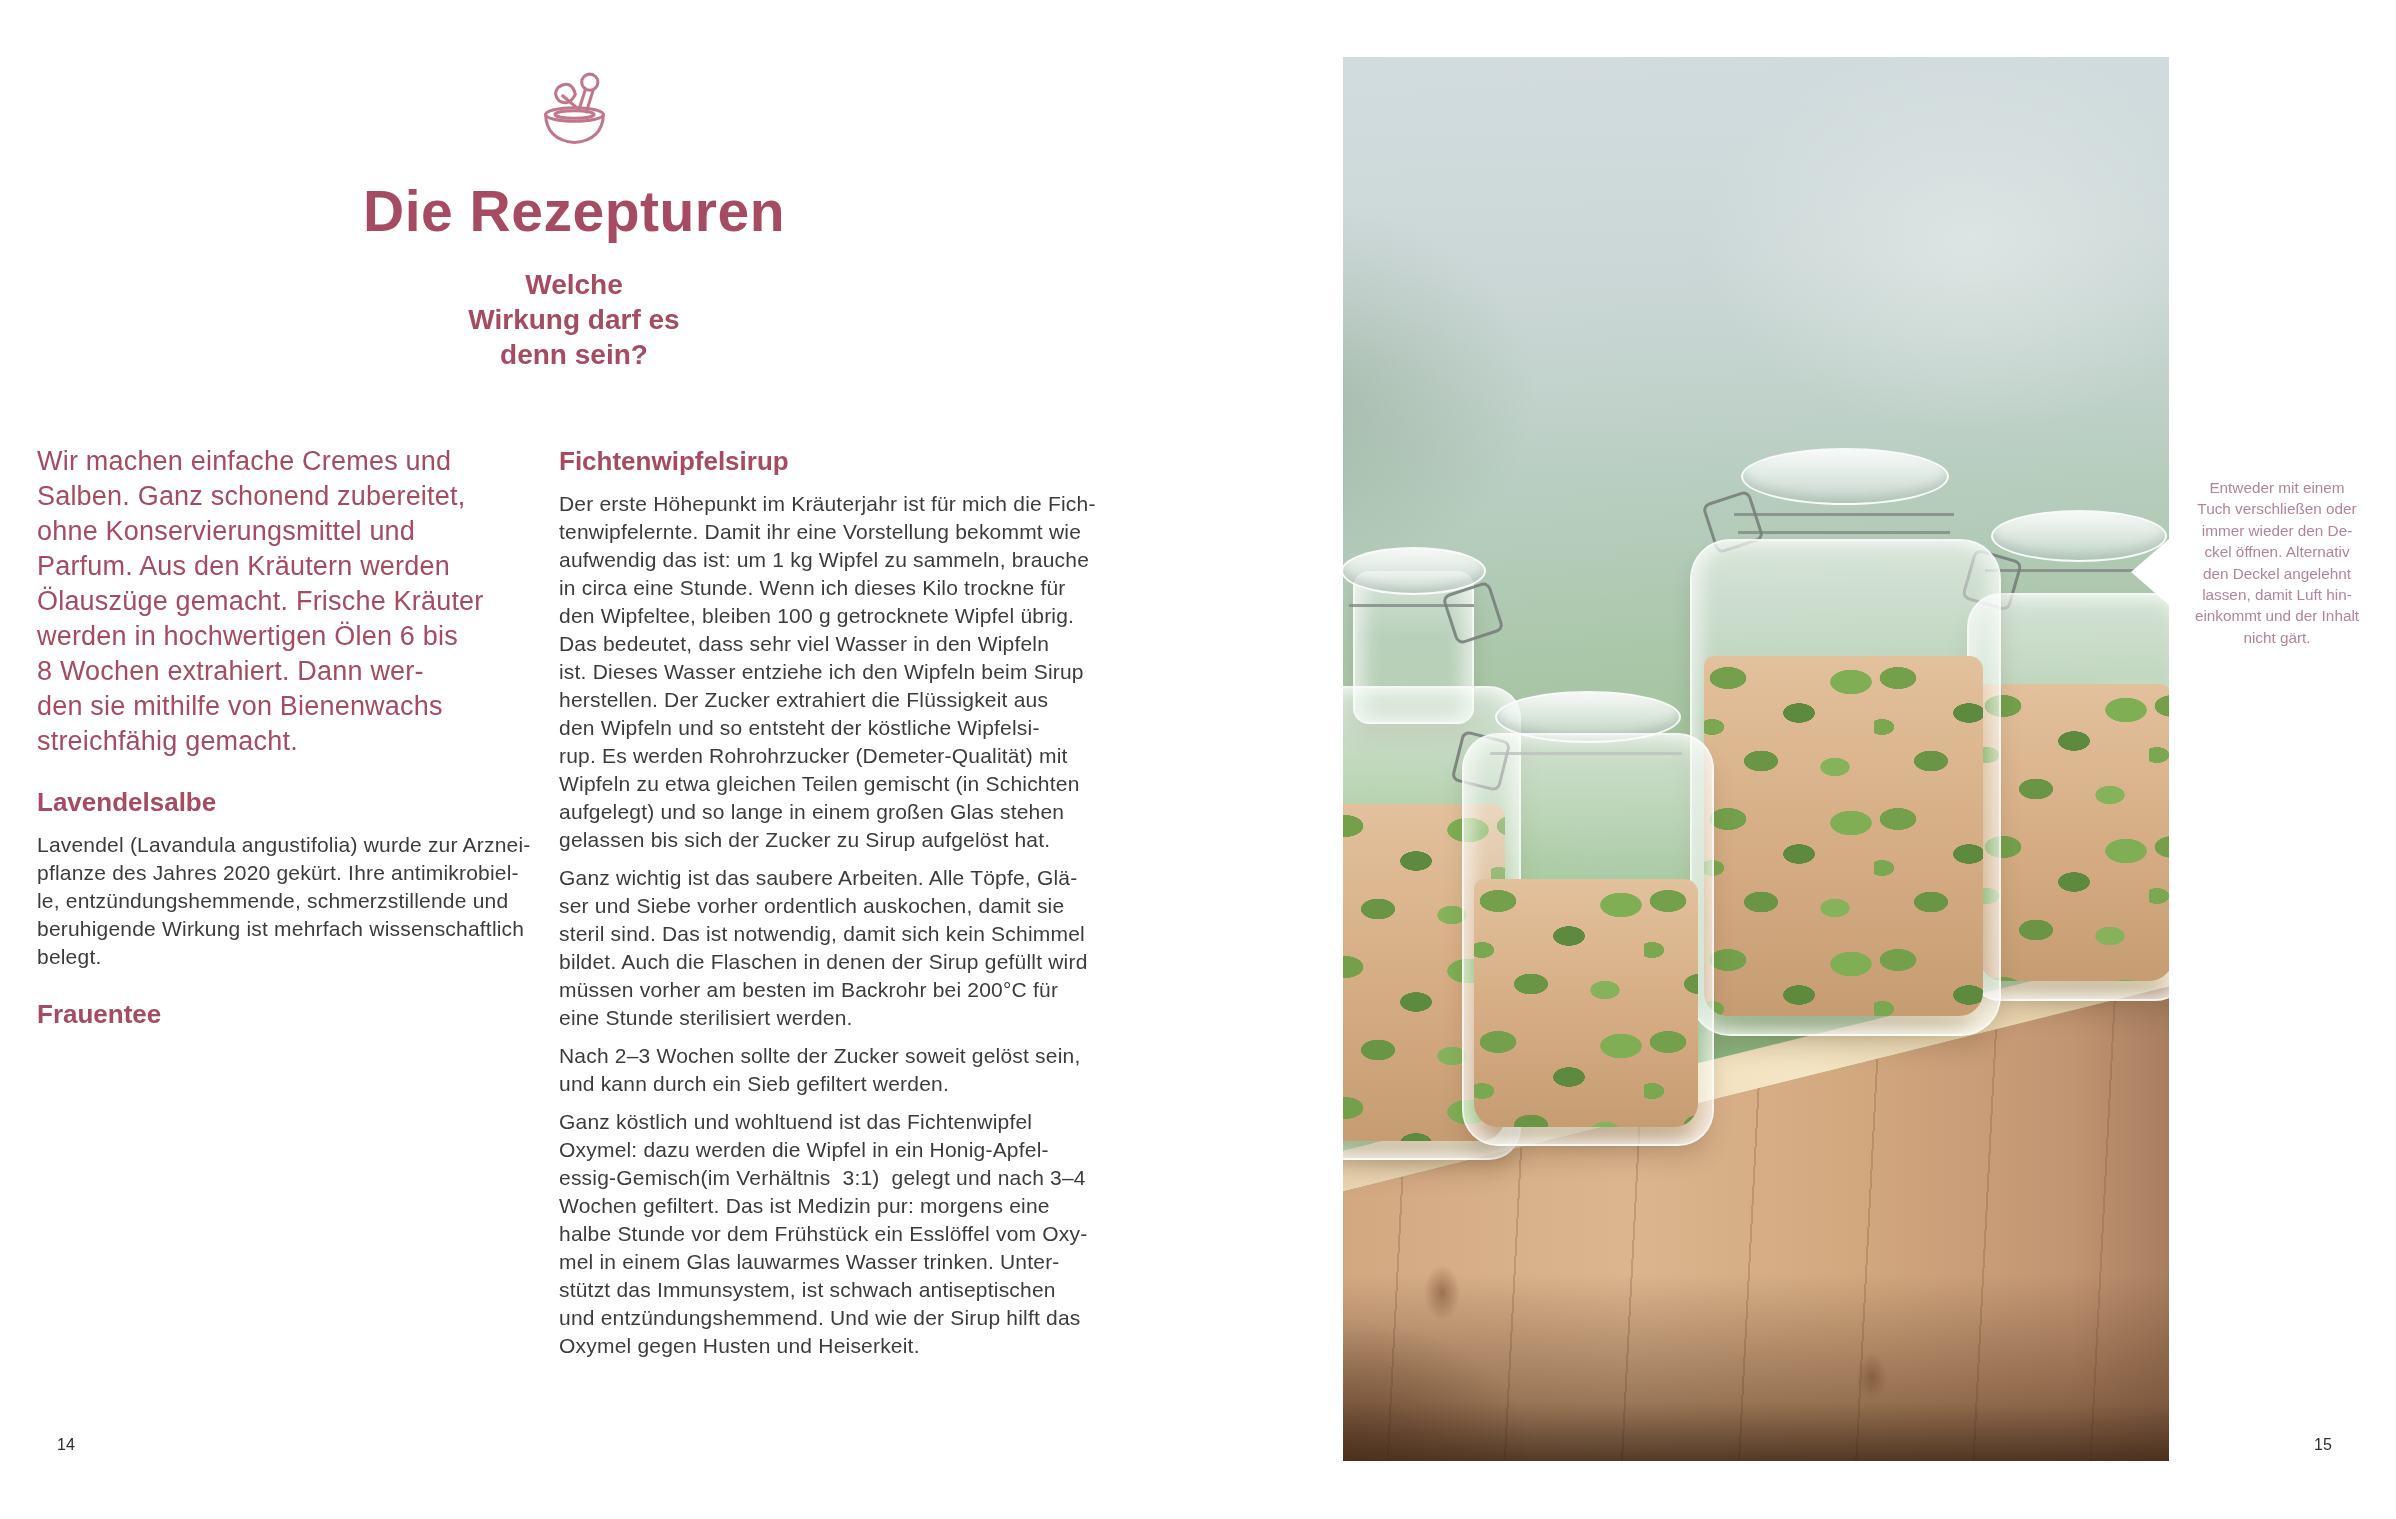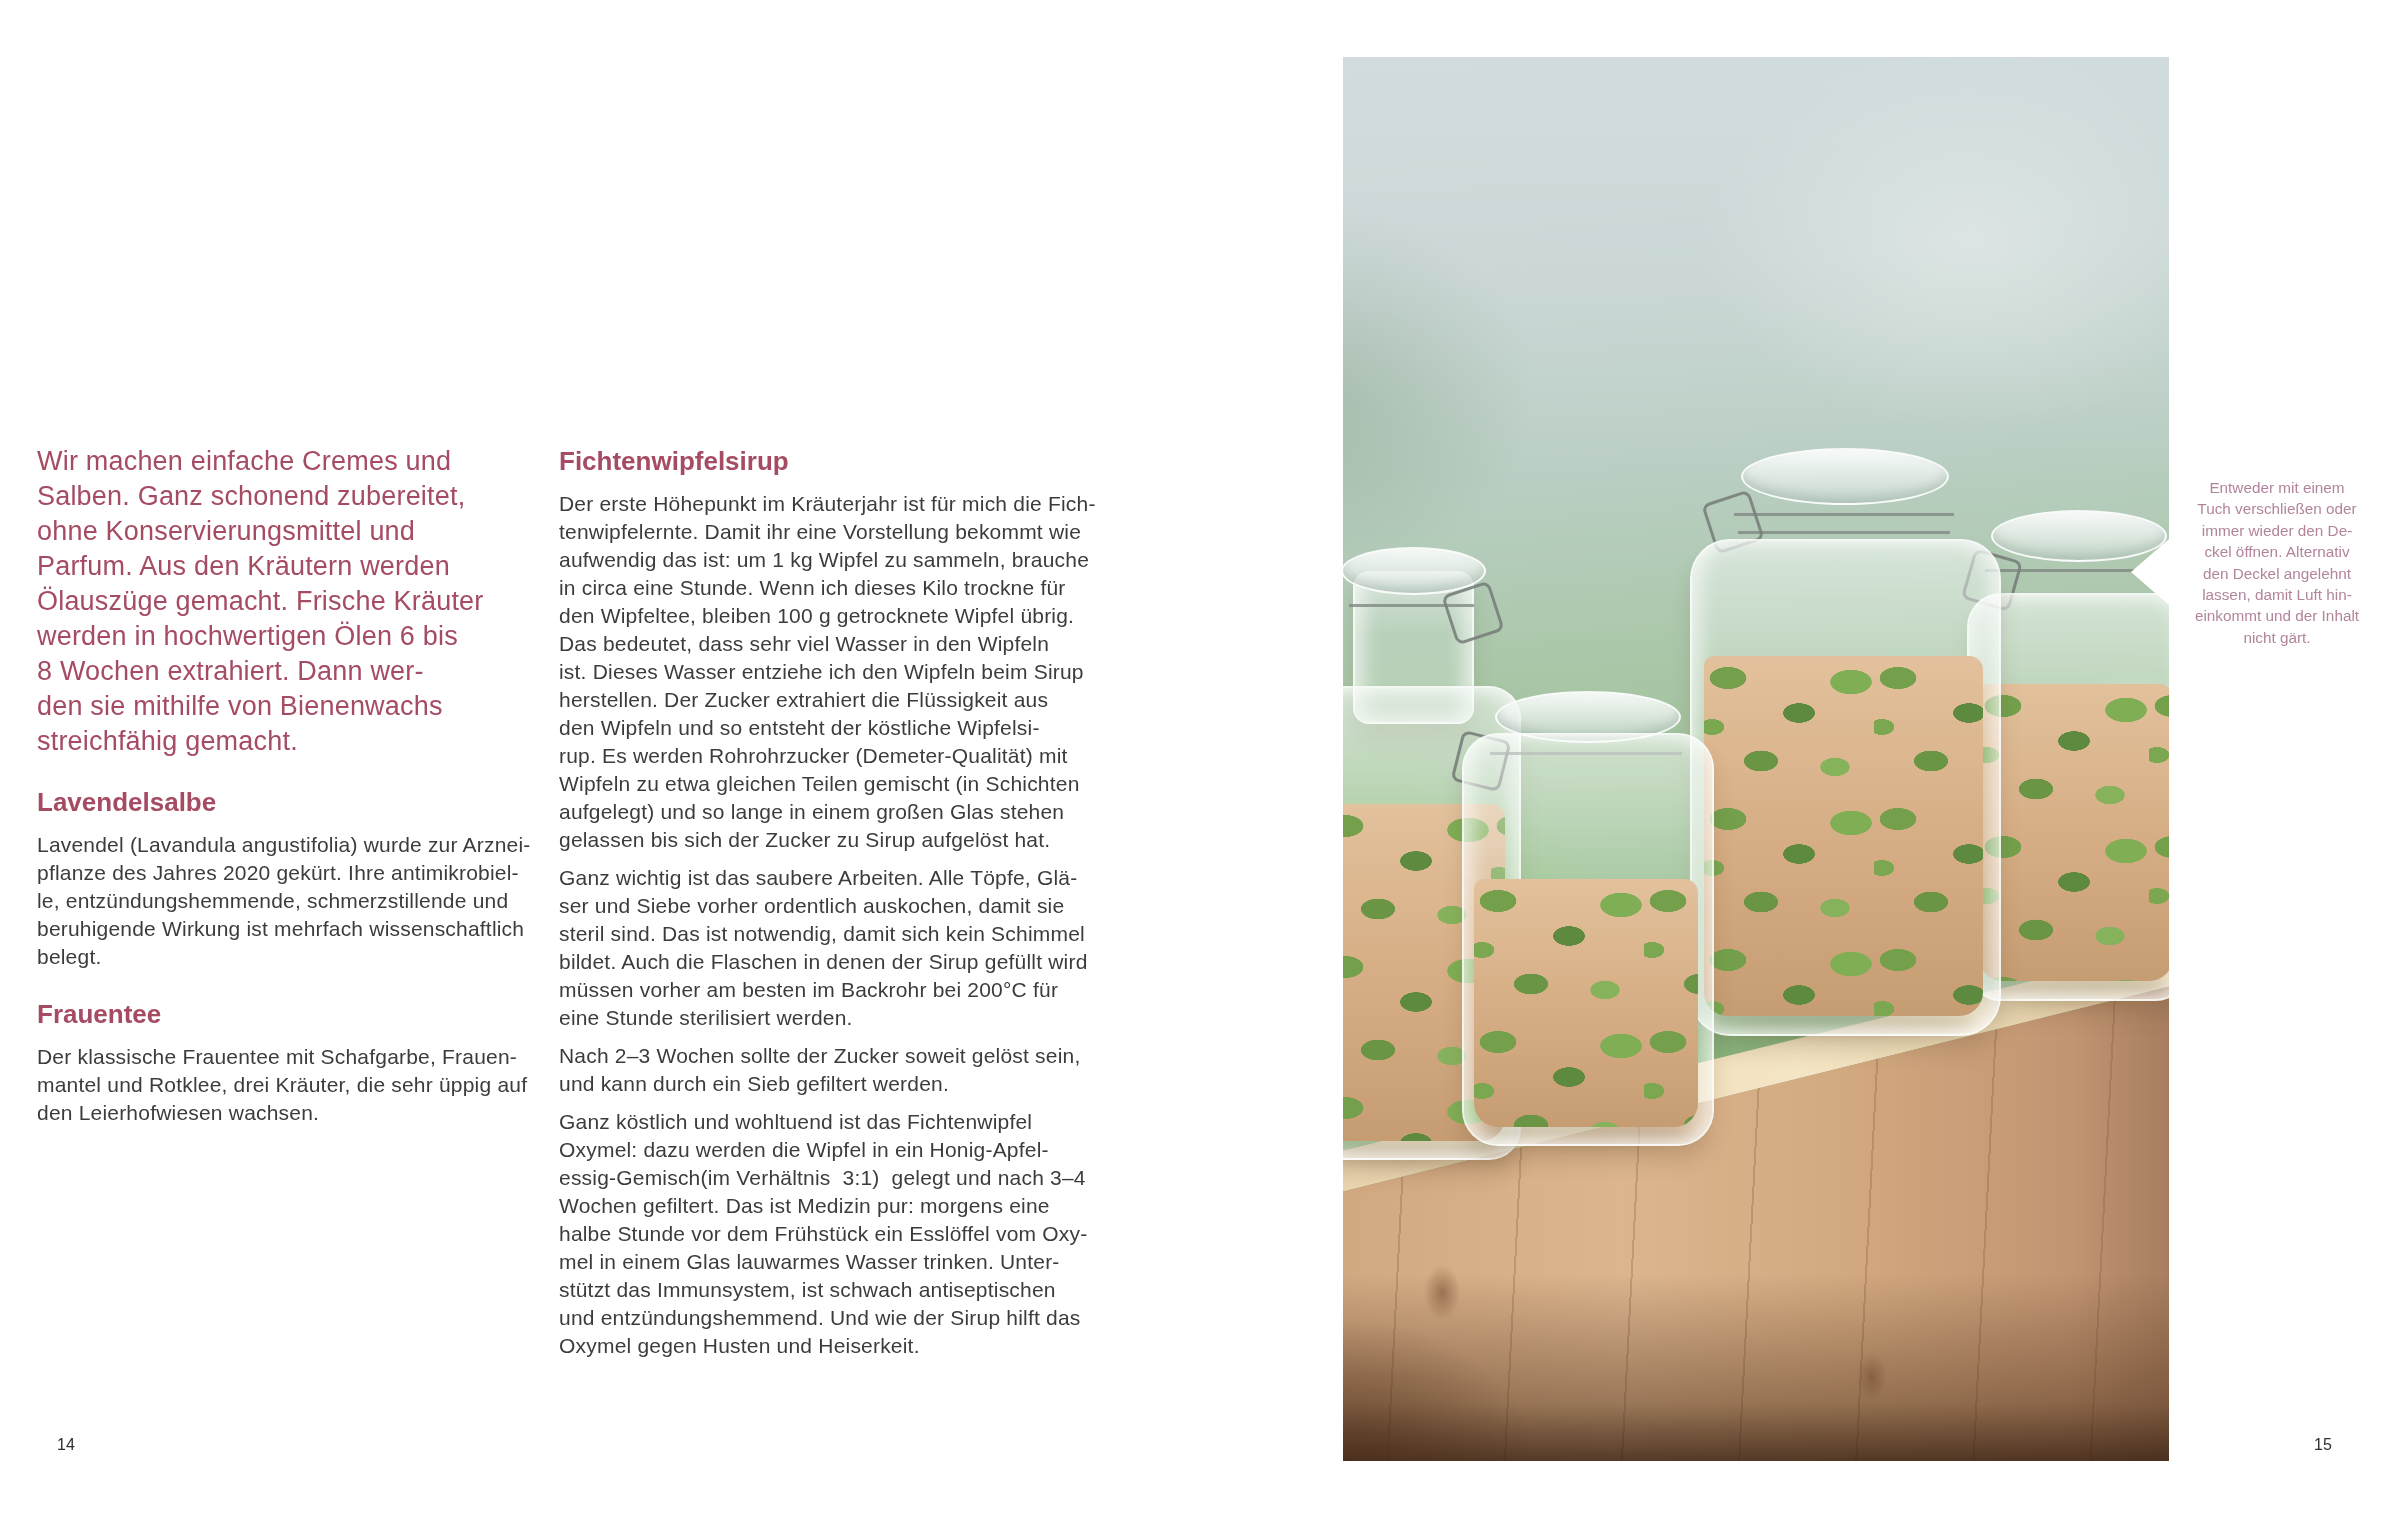--- a/index.html
+++ b/index.html
@@ -79,41 +79,54 @@
     font-size:15.3px;line-height:21.4px;color:#b2849c;white-space:pre;}
   .pageno{position:absolute;top:1436px;font-size:16px;color:#2f2f2f;}
   .pageno.left{left:57px;}
   .pageno.right{left:2314px;}
 </style>
 </head>
 <body>
 
 <div class="spread">
 
+  <header class="hdr">
+    <svg width="85" height="91" viewBox="0 0 100 104" fill="none" stroke="#c0778b" stroke-width="3.6" stroke-linecap="round" stroke-linejoin="round">
+      <circle cx="68" cy="14" r="9.5"></circle>
+      <path d="M63 22 L55 47"></path>
+      <path d="M72 23 L64 49"></path>
+      <path d="M31 20 Q46 10 51 28 Q44 43 32 36 Q24 28 31 20 Z"></path>
+      <path d="M36 30 Q48 40 56 47"></path>
+      <ellipse cx="50" cy="52" rx="34" ry="8"></ellipse>
+      <ellipse cx="50" cy="52" rx="23" ry="4.5"></ellipse>
+      <path d="M16 52 Q17 82 50 85 Q83 82 84 52"></path>
+    </svg>
+    <h1 class="title">Die Rezepturen</h1>
+    <div class="subtitle">Welche
+Wirkung darf es
+denn sein?</div>
+  </header>
 
   <section class="col col-left">
     <p class="intro">Wir machen einfache Cremes und
 Salben. Ganz schonend zubereitet,
 ohne Konservierungsmittel und
 Parfum. Aus den Kräutern werden
 Ölauszüge gemacht. Frische Kräuter
 werden in hochwertigen Ölen 6 bis
 8 Wochen extrahiert. Dann wer-
 den sie mithilfe von Bienenwachs
 streichfähig gemacht.</p>
     <h3 class="sec">Lavendelsalbe</h3>
     <p class="body">Lavendel (Lavandula angustifolia) wurde zur Arznei-
 pflanze des Jahres 2020 gekürt. Ihre antimikrobiel-
 le, entzündungshemmende, schmerzstillende und
 beruhigende Wirkung ist mehrfach wissenschaftlich
 belegt.</p>
     <h3 class="sec gap">Frauentee</h3>
-    <p class="body">Der klassische Frauentee mit Schafgarbe, Frauen-
-mantel und Rotklee, drei Kräuter, die sehr üppig auf
-den Leierhofwiesen wachsen.</p>
   </section>
 
   <section class="col col-mid">
     <h3 class="sec">Fichtenwipfelsirup</h3>
     <p class="body">Der erste Höhepunkt im Kräuterjahr ist für mich die Fich-
 tenwipfelernte. Damit ihr eine Vorstellung bekommt wie
 aufwendig das ist: um 1 kg Wipfel zu sammeln, brauche
 in circa eine Stunde. Wenn ich dieses Kilo trockne für
 den Wipfeltee, bleiben 100 g getrocknete Wipfel übrig.
 Das bedeutet, dass sehr viel Wasser in den Wipfeln

